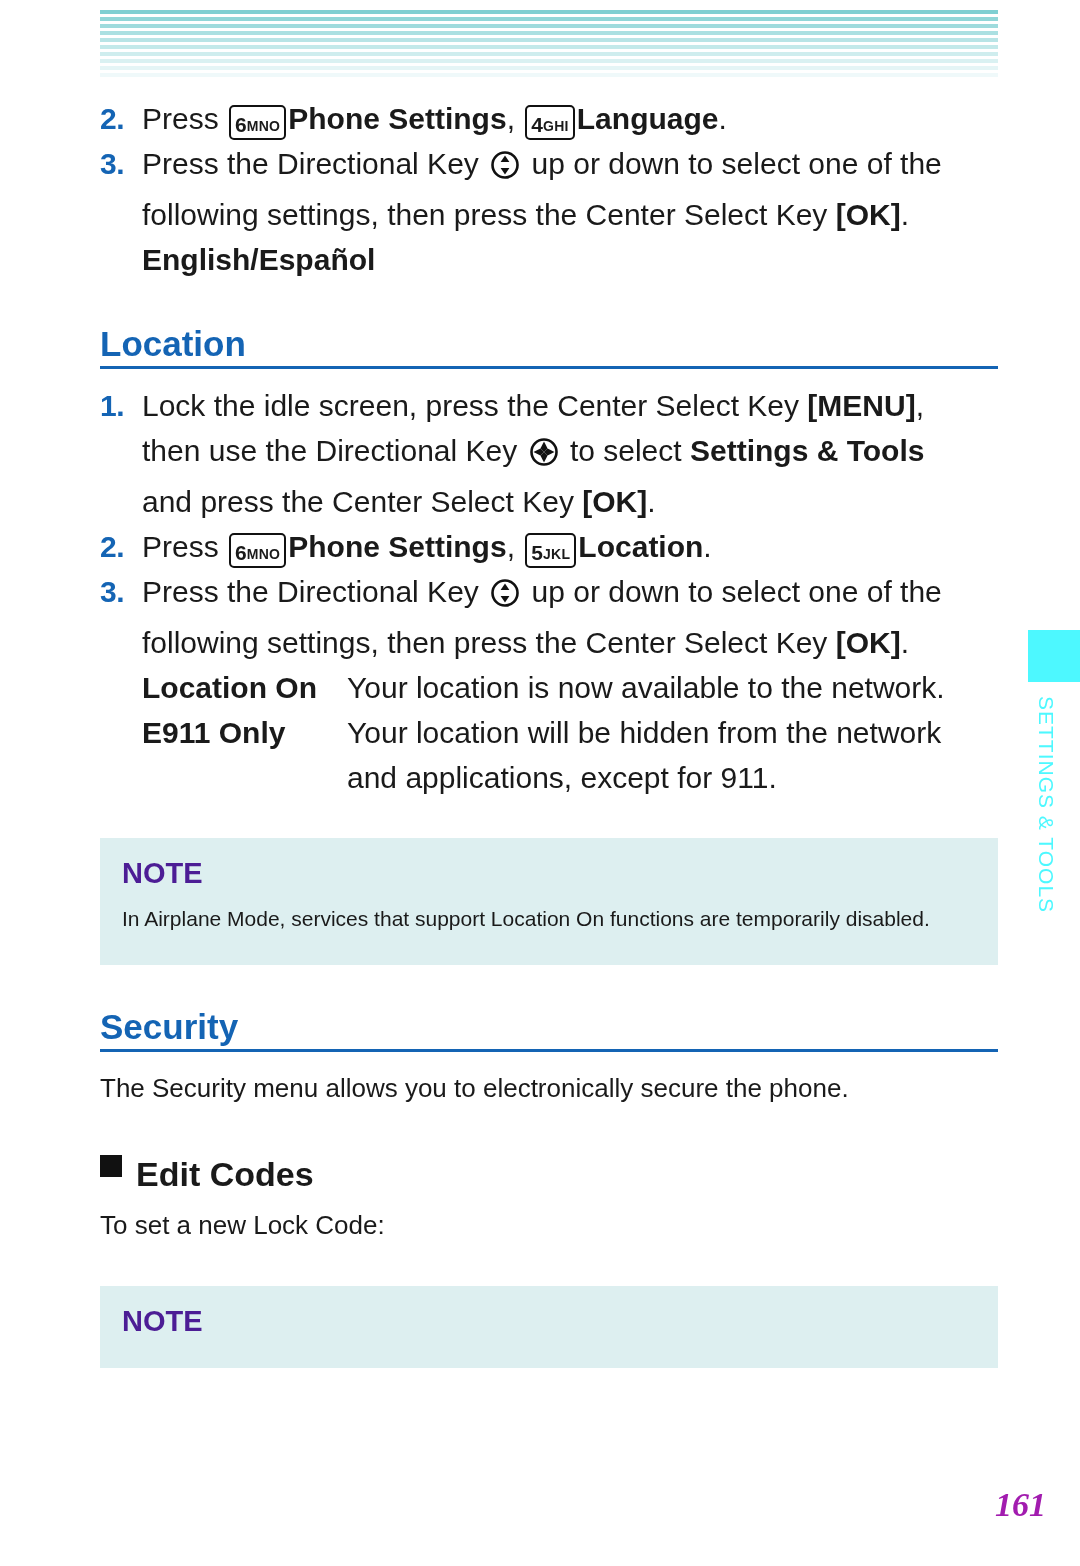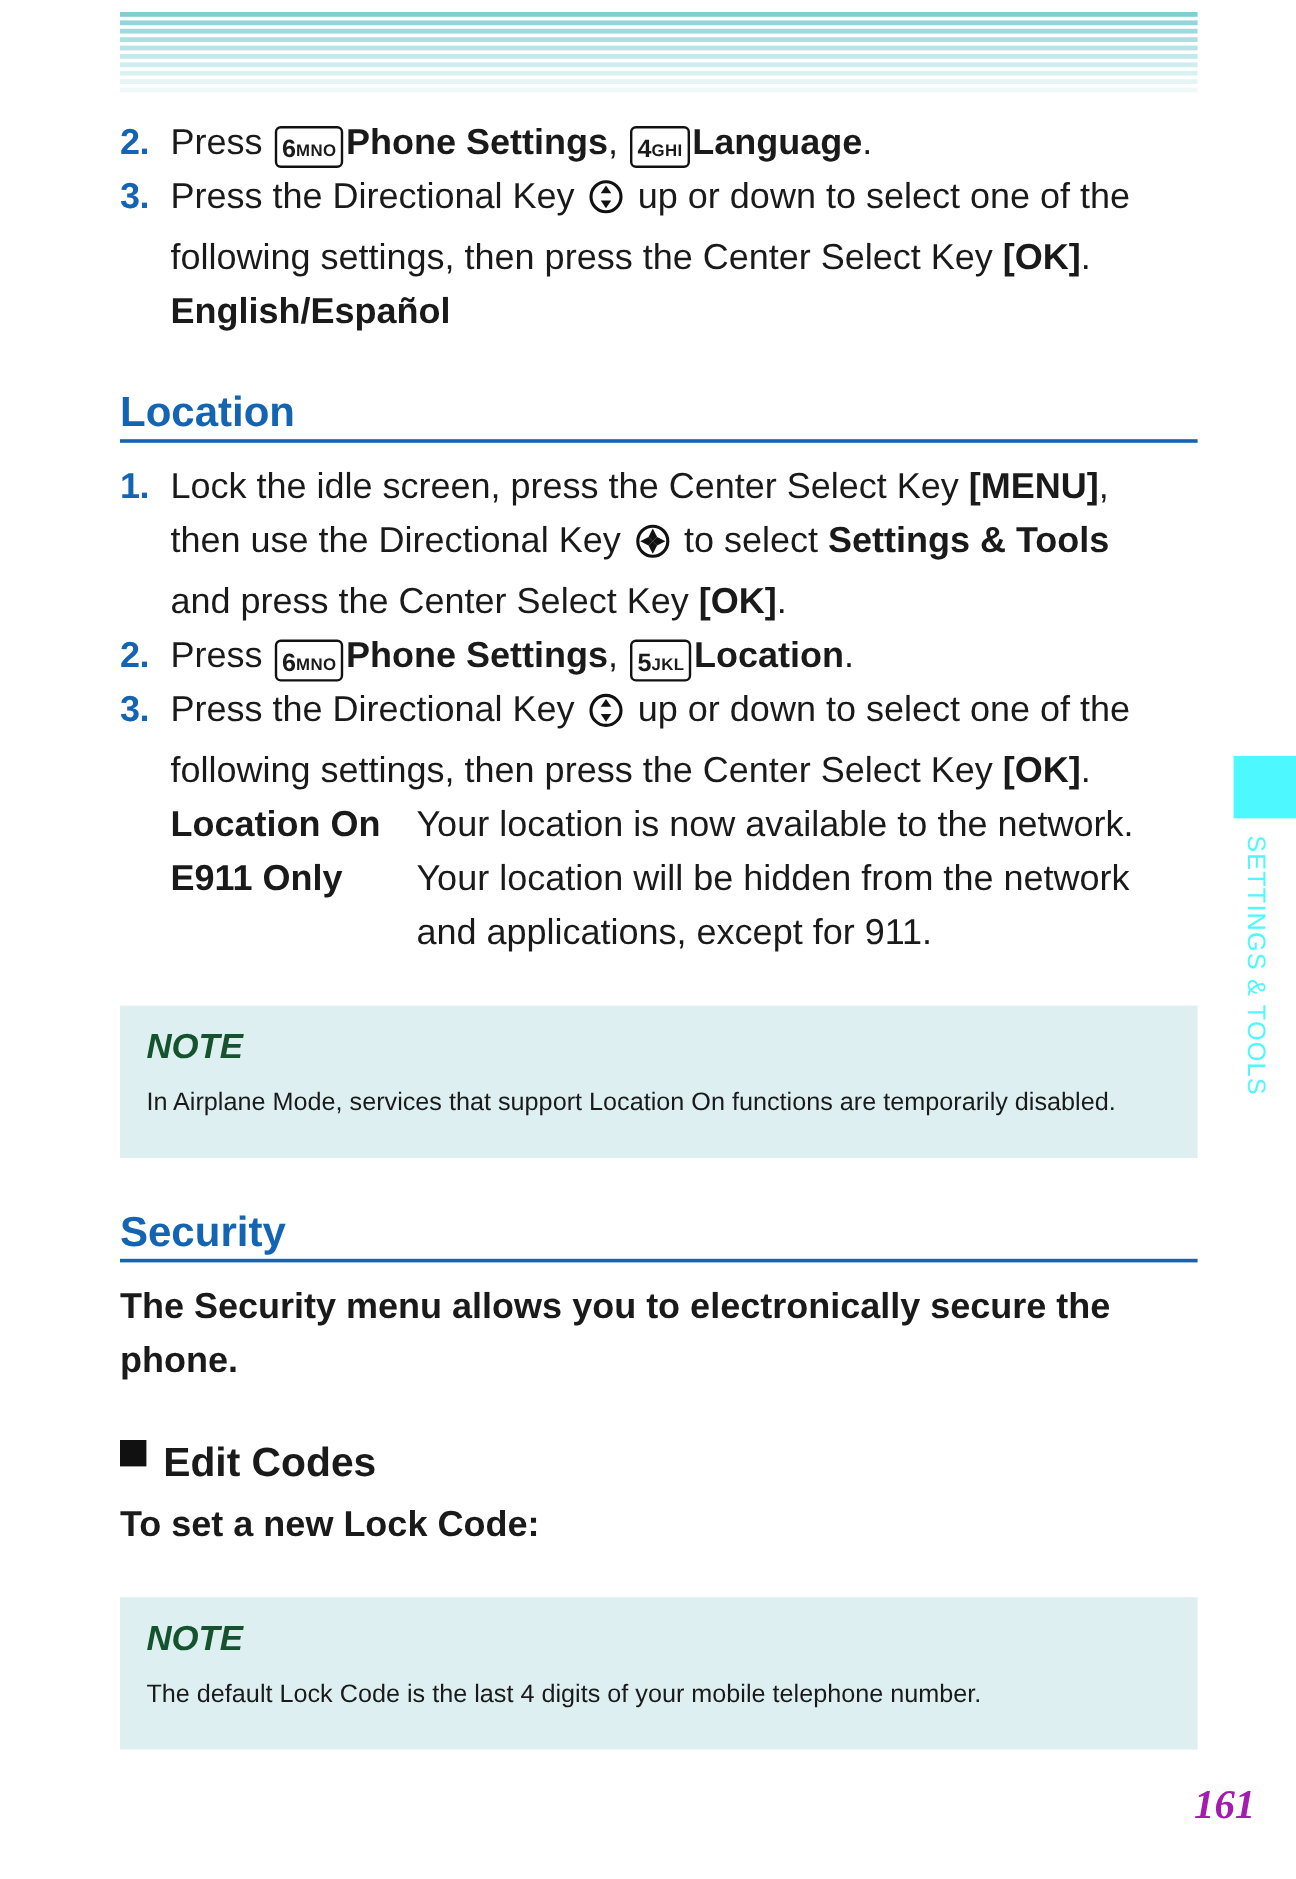--- a/index.html
+++ b/index.html
@@ -126,40 +126,38 @@
   }
   .defrow .dd { flex: 1 1 auto; }
 
   
   .note {
     background: #ddeff0;
     padding: 18px 22px 24px 22px;
     margin-top: 38px;
   }
   .note .note-title {
-    color: #14532d;
-    font-style: italic;
+    color: #4c1d95;
     font-weight: bold;
     font-size: 29px;
     line-height: 34px;
     display: block;
     margin-bottom: 6px;
   }
   .note .note-body {
     font-size: 21px;
     line-height: 45px;
     display: block;
   }
 
   
   .para {
-    font-size: 30px;
+    font-size: 26px;
     line-height: 45px;
     margin: 0;
-    font-weight: bold;
   }
 
   
   .subhead {
     display: flex;
     margin-top: 44px;
     margin-bottom: 10px;
   }
   .subhead .sq {
     width: 22px;
@@ -299,21 +297,20 @@
 
   <div class="subhead">
     <span class="sq"></span>
     <span class="sh2">Edit Codes</span>
   </div>
 
   <p class="para">To set a new Lock Code:</p>
 
   <div class="note">
     <span class="note-title">NOTE</span>
-    <span class="note-body">The default Lock Code is the last 4 digits of your mobile telephone number.</span>
   </div>
 
 </div>
 
 <div class="side-tab">
   <div class="tab-block"></div>
   <div class="tab-label">SETTINGS &amp; TOOLS</div>
 </div>
 
 <div class="page-number">161</div>

